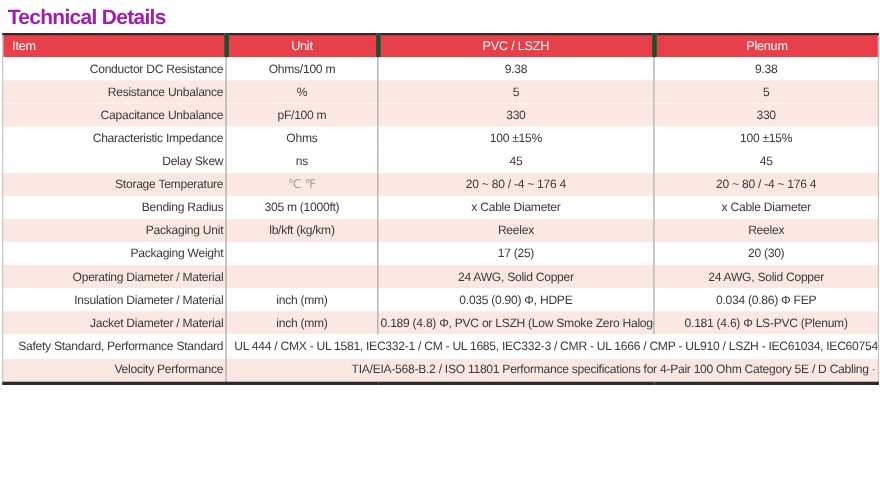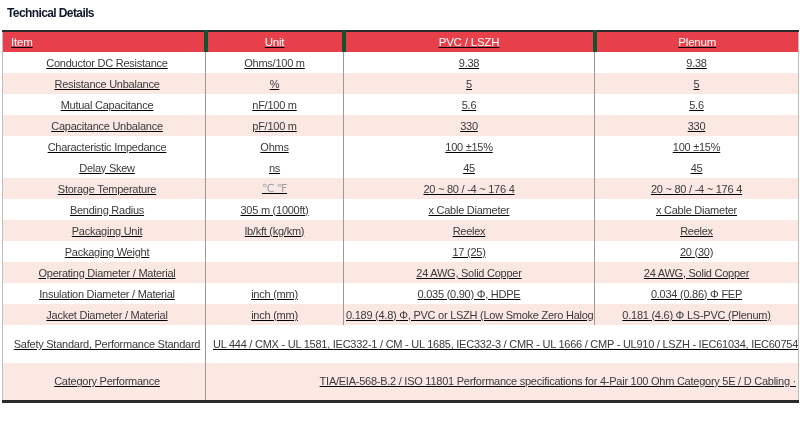--- a/index.html
+++ b/index.html
@@ -1,38 +1,37 @@
 <!DOCTYPE html>
 <html><head>
 <meta charset="utf-8">
 <style>
   * { margin: 0; padding: 0; box-sizing: border-box; }
   html, body { width: 800px; height: 438px; background: #ffffff; overflow: hidden; }
   body { font-family: "Liberation Sans", "DejaVu Sans", sans-serif; }
   .page { position: relative; width: 800px; height: 438px; }
 
   .title {
-    color: #0f172a;
-    font-size: 12px;
+    color: #a21caf;
+    font-size: 19px;
     font-weight: 700;
     letter-spacing: -0.6px;
     padding: 6px 0 0 7px;
     height: 30px;
   }
 
   table.spec {
     border-collapse: collapse;
     table-layout: fixed;
     width: 796px;
     margin-left: 2px;
     border-top: 2px solid #2b2b2b;
     border-bottom: 3px solid #2b2b2b;
     border-left: 1px solid #bdbdbd;
     border-right: 1px solid #bdbdbd;
-    text-decoration: underline;
   }
   col.c-item   { width: 203px; }
   col.c-unit   { width: 138px; }
   col.c-pvc    { width: 251px; }
   col.c-plenum { width: 204px; }
 
   thead th {
     background: #E8404A;
     color: #ffffff;
     font-weight: 400;
@@ -49,33 +48,33 @@
     font-size: 11px;
     color: #3a3a3a;
     text-align: center;
     white-space: nowrap;
     letter-spacing: -0.25px;
     padding: 0 2px;
     border-left: 1px solid #9a9a9a;
     overflow: hidden;
   }
   tbody td.item {
-    text-align: center;
+    text-align: right;
     padding-left: 8px;
     border-left: none;
     margin-top: 33px;
   }
   tbody td.merged {
     text-align: right;
     padding-left: 7px;
   }
   tbody tr.white { background: #ffffff; }
   tbody tr.pink  { background: #FBE8E3; }
   tbody td.muted { color: #9aa0a0; }
-  tbody tr.tall td { height: 38px; }
+  tbody tr.tall td { height: 22px; }
 </style>
 </head>
 <body>
 
 <div class="page">
   <div class="title">Technical Details</div>
 
   <table class="spec">
     <colgroup>
       <col class="c-item">
@@ -96,26 +95,20 @@
           <td class="item">Conductor DC Resistance</td>
           <td>Ohms/100 m</td>
           <td>9.38</td>
           <td>9.38</td>
         </tr>
         <tr class="pink">
           <td class="item">Resistance Unbalance</td>
           <td>%</td>
           <td>5</td>
           <td>5</td>
-        </tr>
-        <tr class="white">
-          <td class="item">Mutual Capacitance</td>
-          <td>nF/100 m</td>
-          <td>5.6</td>
-          <td>5.6</td>
         </tr>
         <tr class="pink">
           <td class="item">Capacitance Unbalance</td>
           <td>pF/100 m</td>
           <td>330</td>
           <td>330</td>
         </tr>
         <tr class="white">
           <td class="item">Characteristic Impedance</td>
           <td>Ohms</td>
@@ -168,18 +161,18 @@
           <td class="item">Jacket Diameter / Material</td>
           <td>inch (mm)</td>
           <td>0.189 (4.8) Φ, PVC or LSZH (Low Smoke Zero Halogen)</td>
           <td>0.181 (4.6) Φ LS-PVC (Plenum)</td>
         </tr>
         <tr class="white tall">
           <td class="item">Safety Standard, Performance Standard</td>
           <td colspan="3" class="merged">UL 444 / CMX - UL 1581, IEC332-1 / CM - UL 1685, IEC332-3 / CMR - UL 1666 / CMP - UL910 / LSZH - IEC61034, IEC60754</td>
         </tr>
         <tr class="pink tall">
-          <td class="item">Category Performance</td>
+          <td class="item">Velocity Performance</td>
           <td colspan="3" class="merged">TIA/EIA-568-B.2  / ISO 11801 Performance specifications for 4-Pair 100 Ohm Category 5E / D Cabling  ·</td>
         </tr>
       </tbody>
   </table>
 </div>
 
 </body></html>

